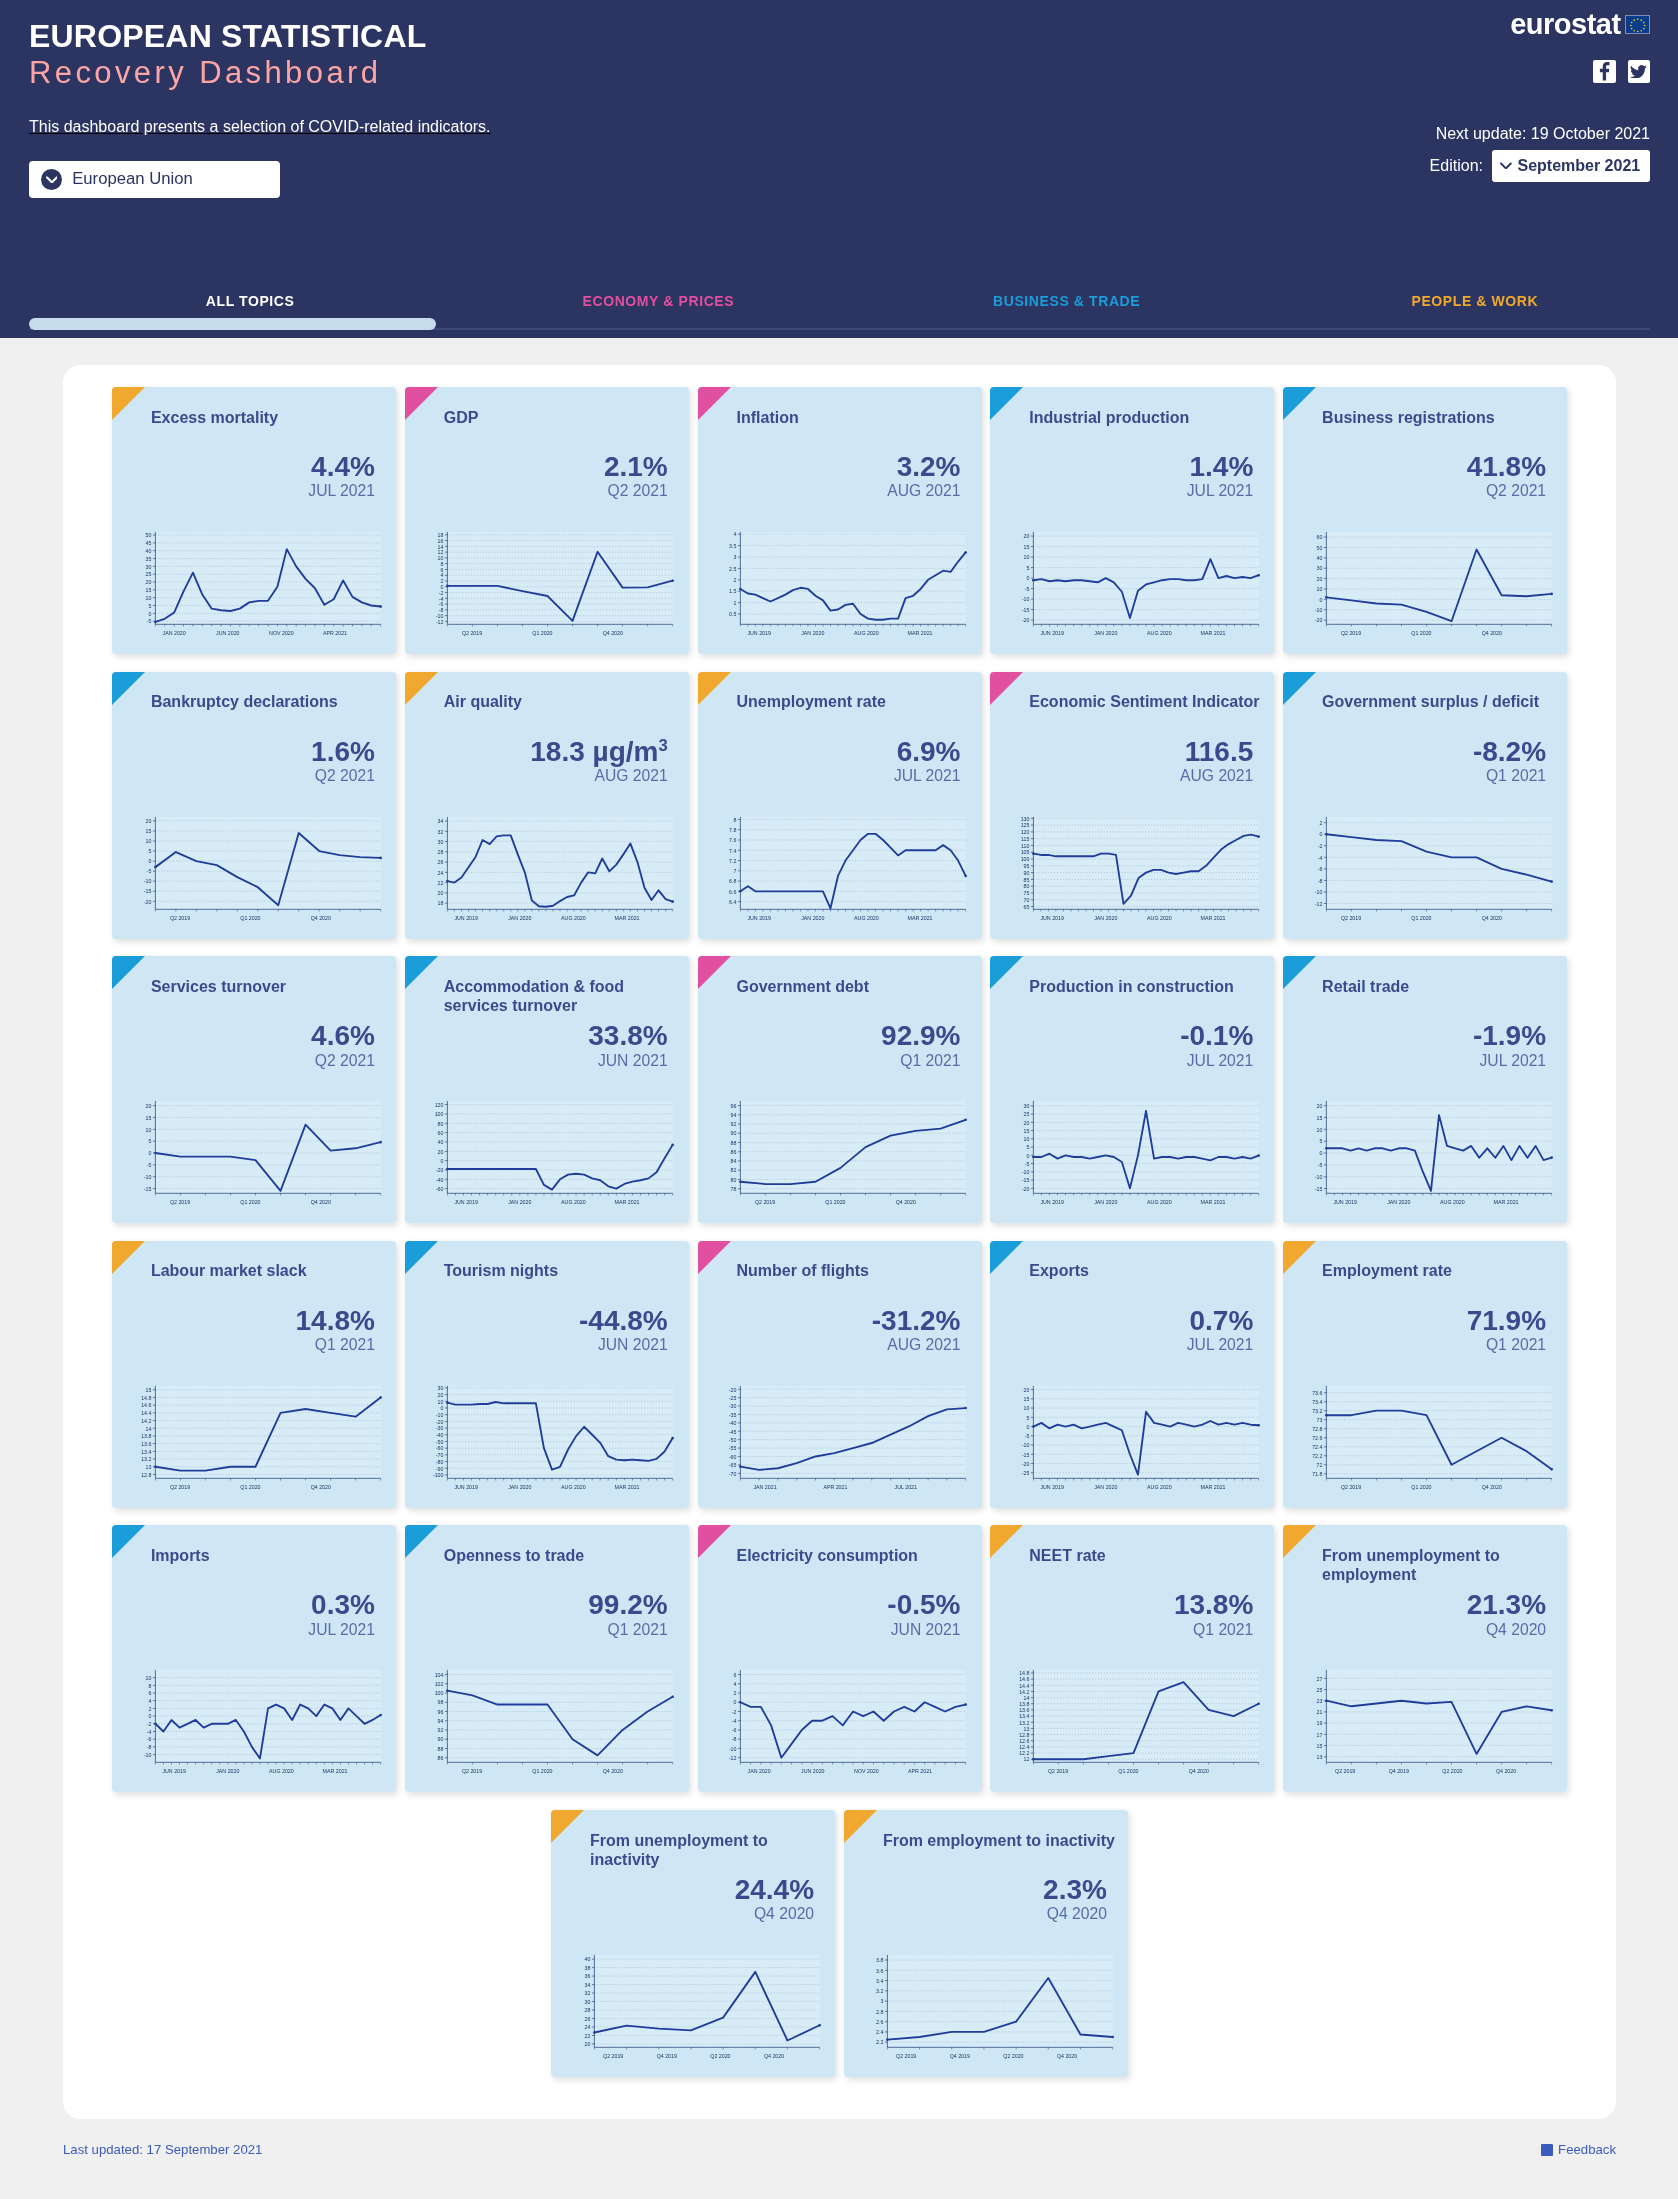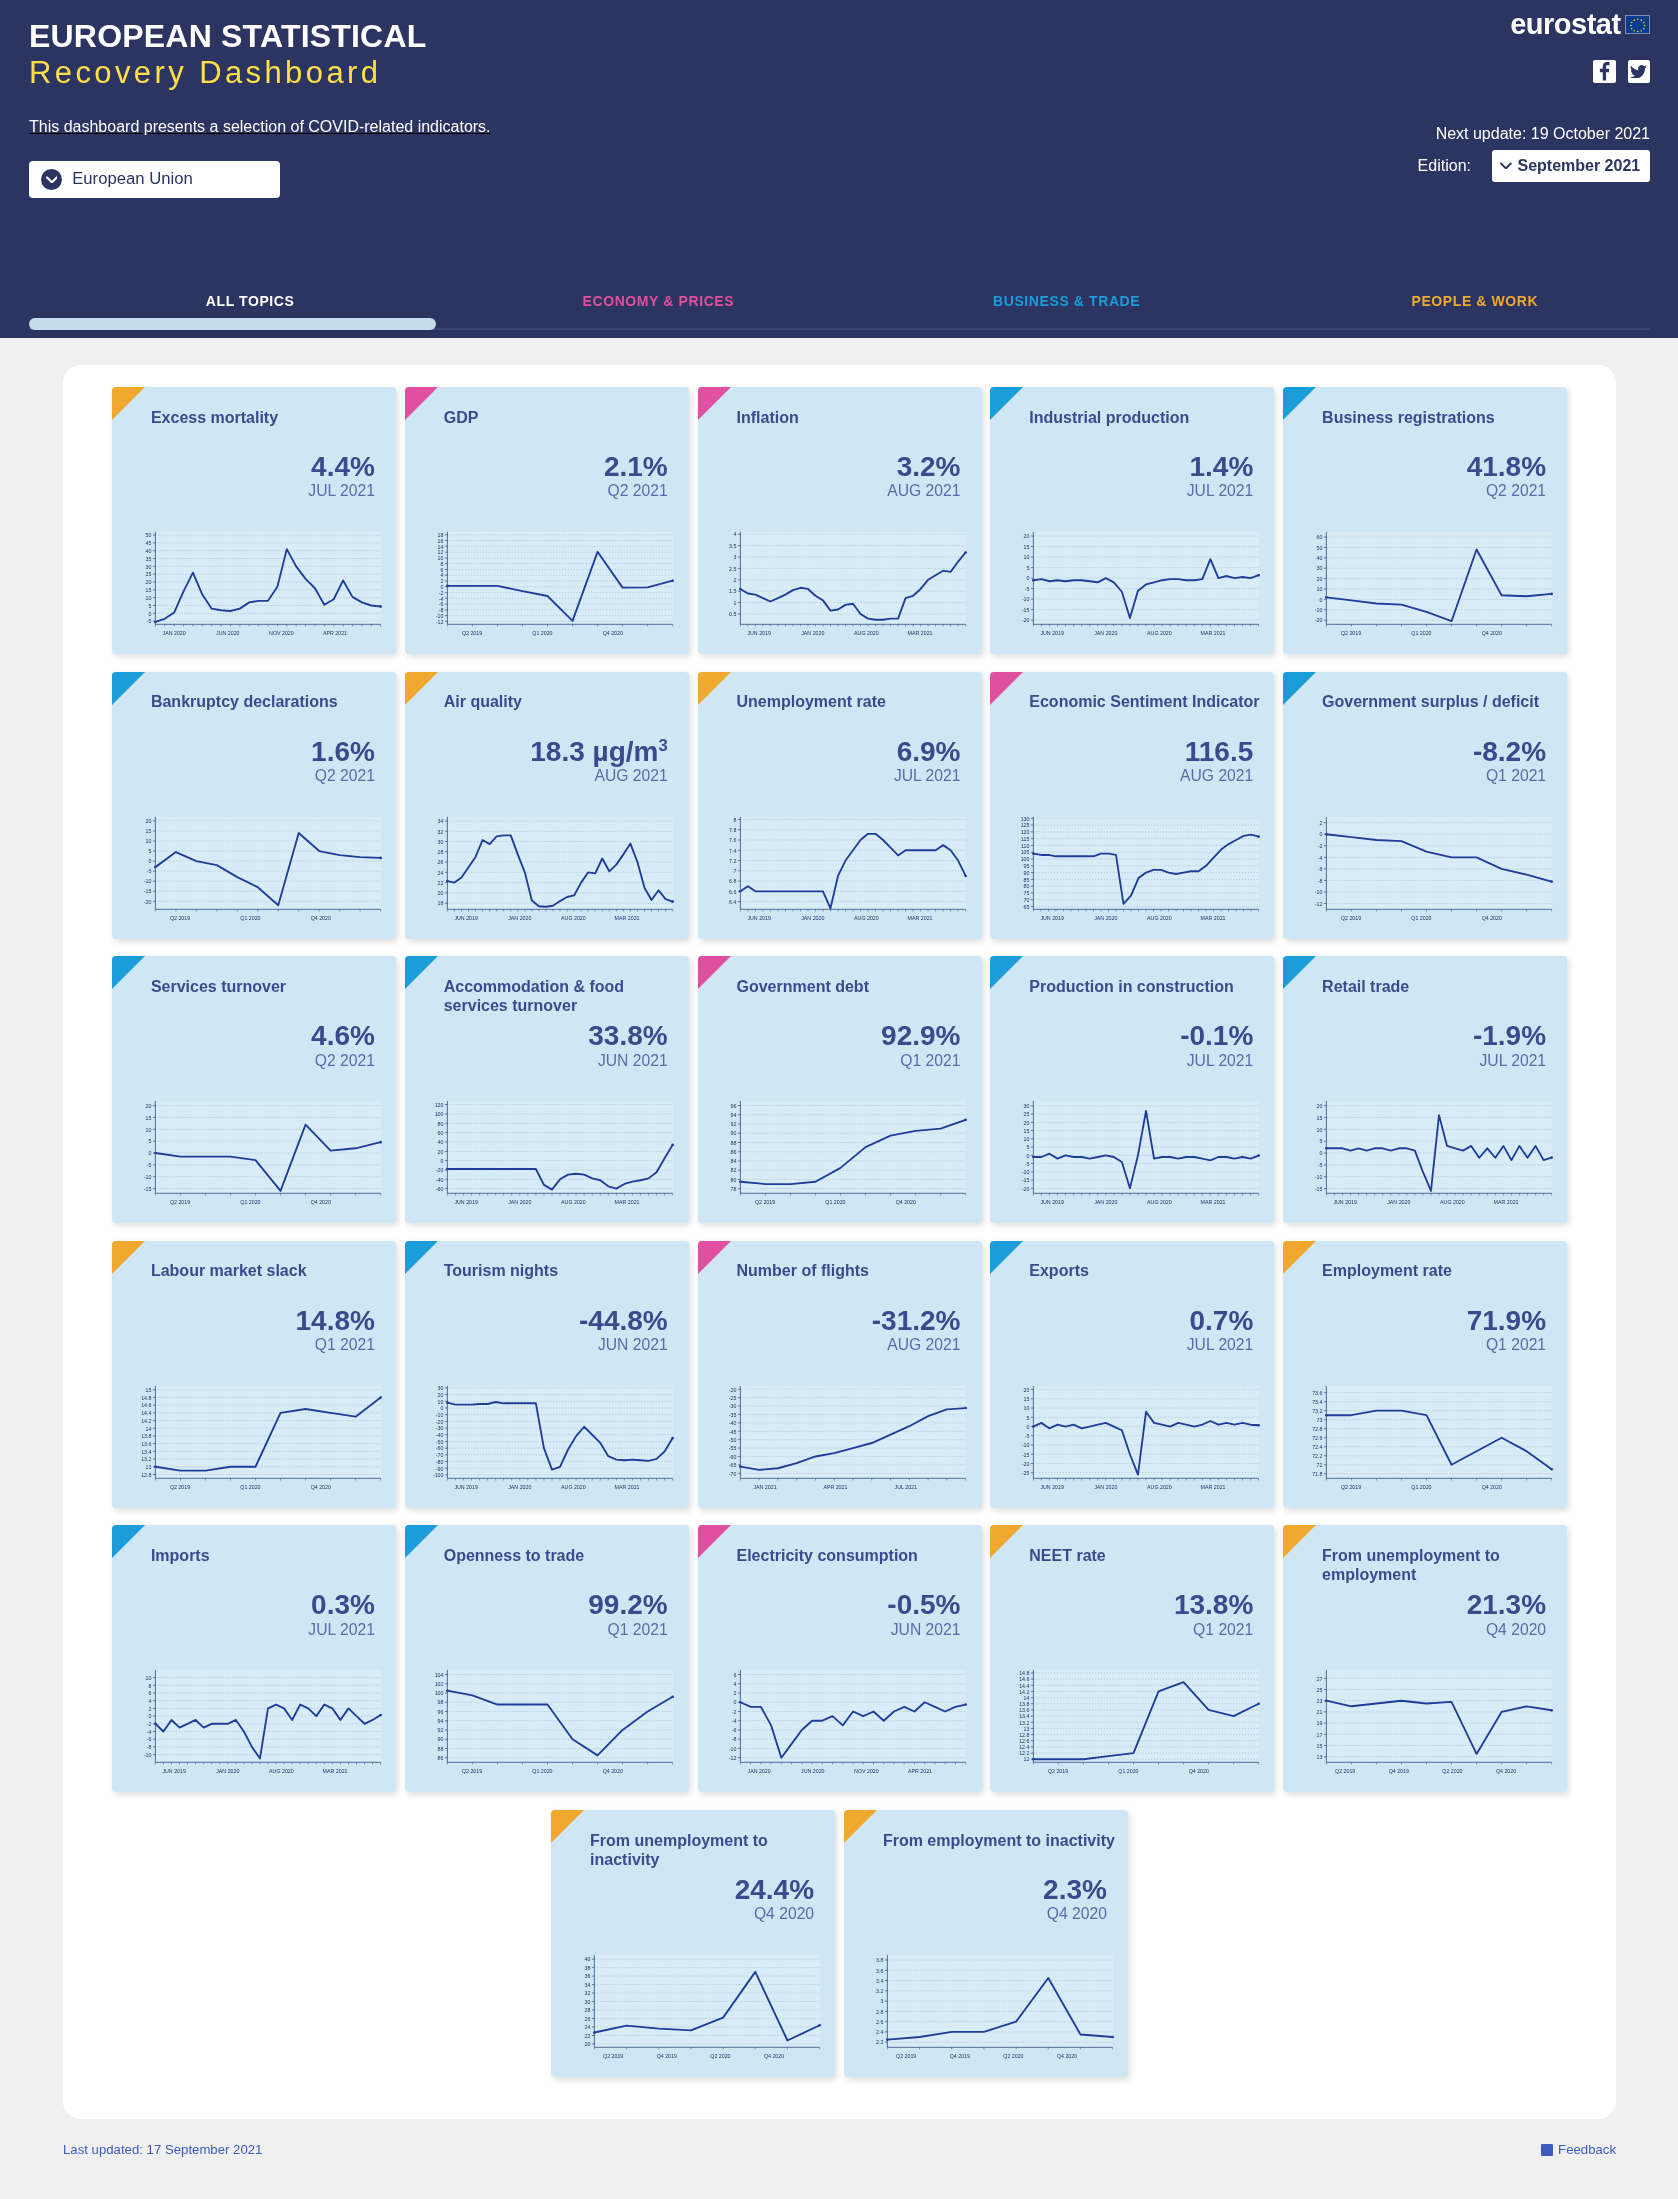--- a/index.html
+++ b/index.html
@@ -18,21 +18,21 @@
   }
   .brand-block { position: relative; }
   .title-main {
     color: #ffffff;
     font-size: 32px;
     font-weight: bold;
     letter-spacing: 0.2px;
     line-height: 1.15;
   }
   .title-sub {
-    color: #fde047;
+    color: #fca5a5;
     font-size: 31px;
     font-weight: 300;
     letter-spacing: 3.4px;
     line-height: 1.15;
     margin-top: 1px;
   }
   .intro { margin-top: 23.5px; text-decoration: underline; }
   .intro-line {
     color: #ffffff;
     font-size: 16px;
@@ -99,21 +99,21 @@
   }
   .social-icon {
     width: 22.5px; height: 22.5px; background: #ffffff;
     border-radius: 2px;
     display: flex; align-items: center; justify-content: center;
     cursor: pointer;
   }
   .meta-block { margin-top: 37px; font-size: 16px; line-height: 1.7; }
   .next-update { color: #ffffff; }
   .edition-row {
-    display: flex; align-items: center; justify-content: flex-end; gap: 21px;
+    display: flex; align-items: center; justify-content: flex-end; gap: 9px;
     margin-top: 2.9px;
   }
   .edition-label { color: #ffffff; font-size: 16px; }
   .edition-pill {
     background: #ffffff; color: #2c3462;
     font-size: 16px; font-weight: bold;
     padding: 2px 9.8px 2.9px 7.8px;
     border-radius: 2.9px;
     display: flex; align-items: center; gap: 5.9px;
     cursor: pointer;

